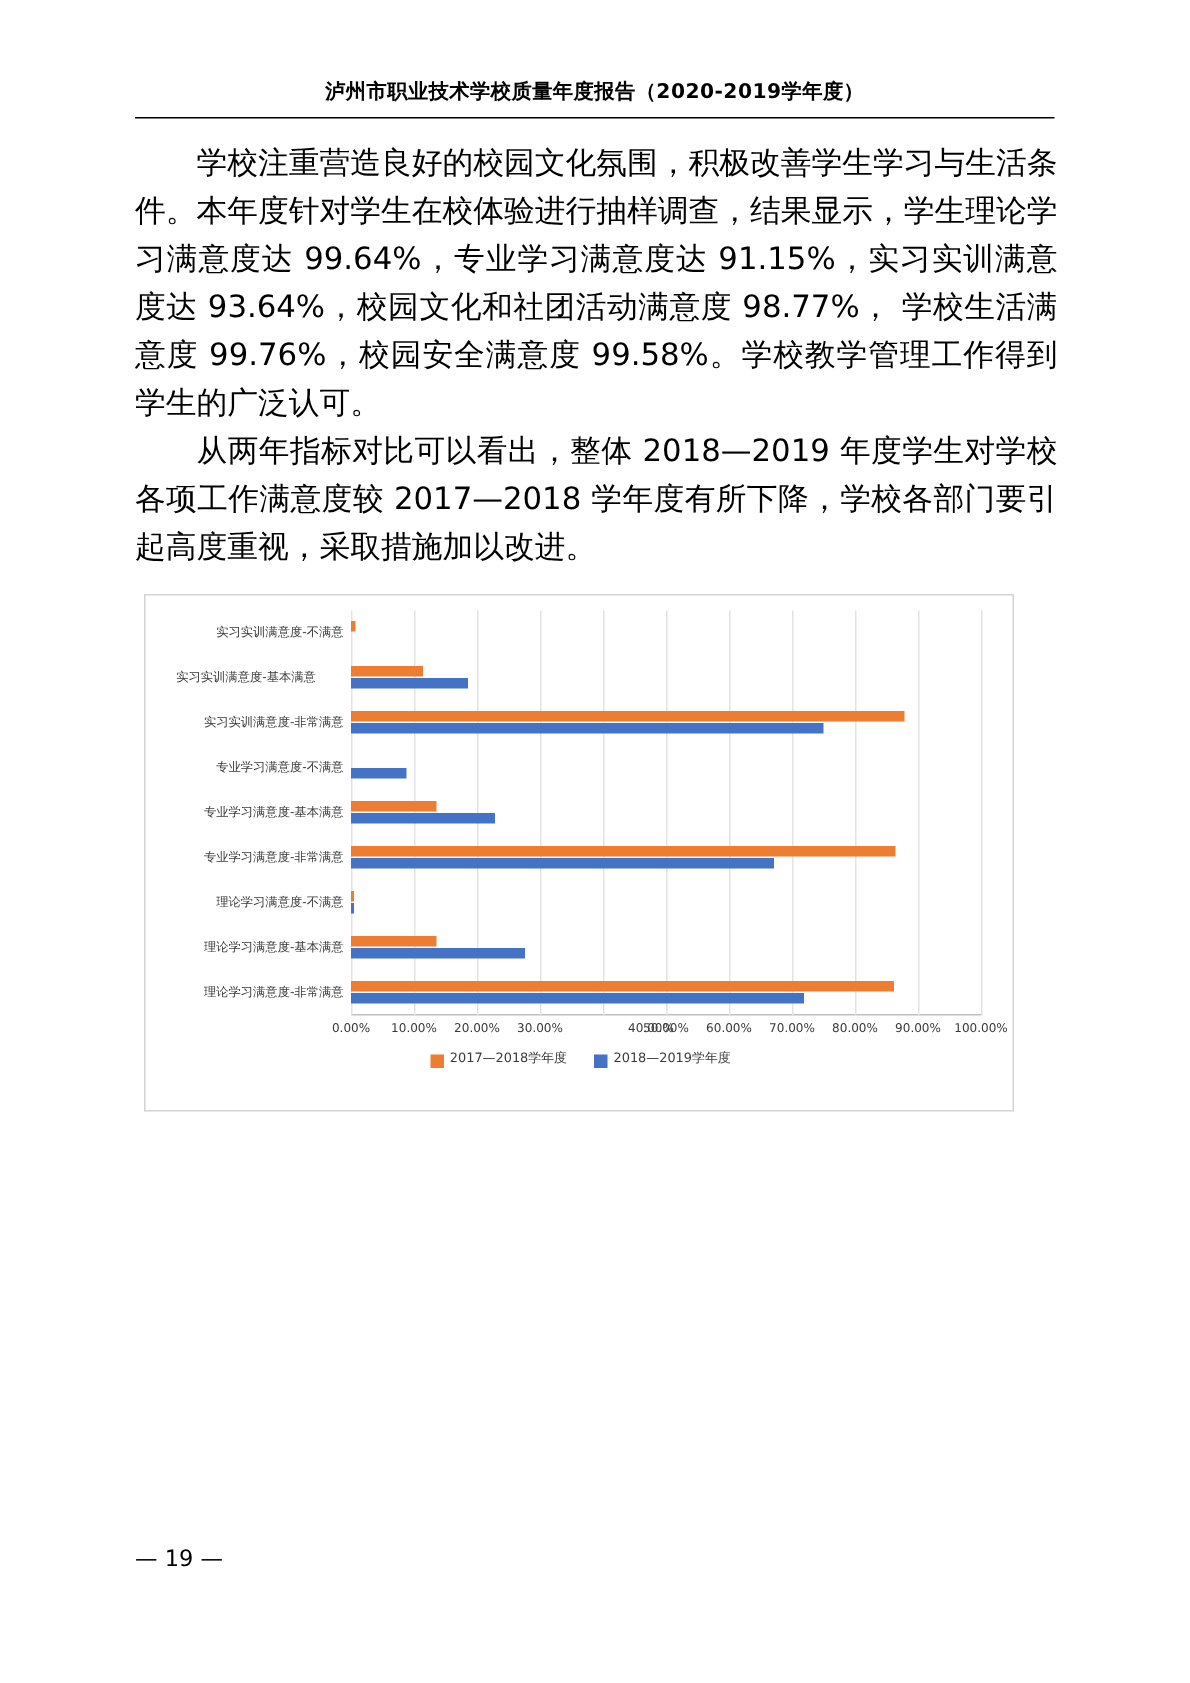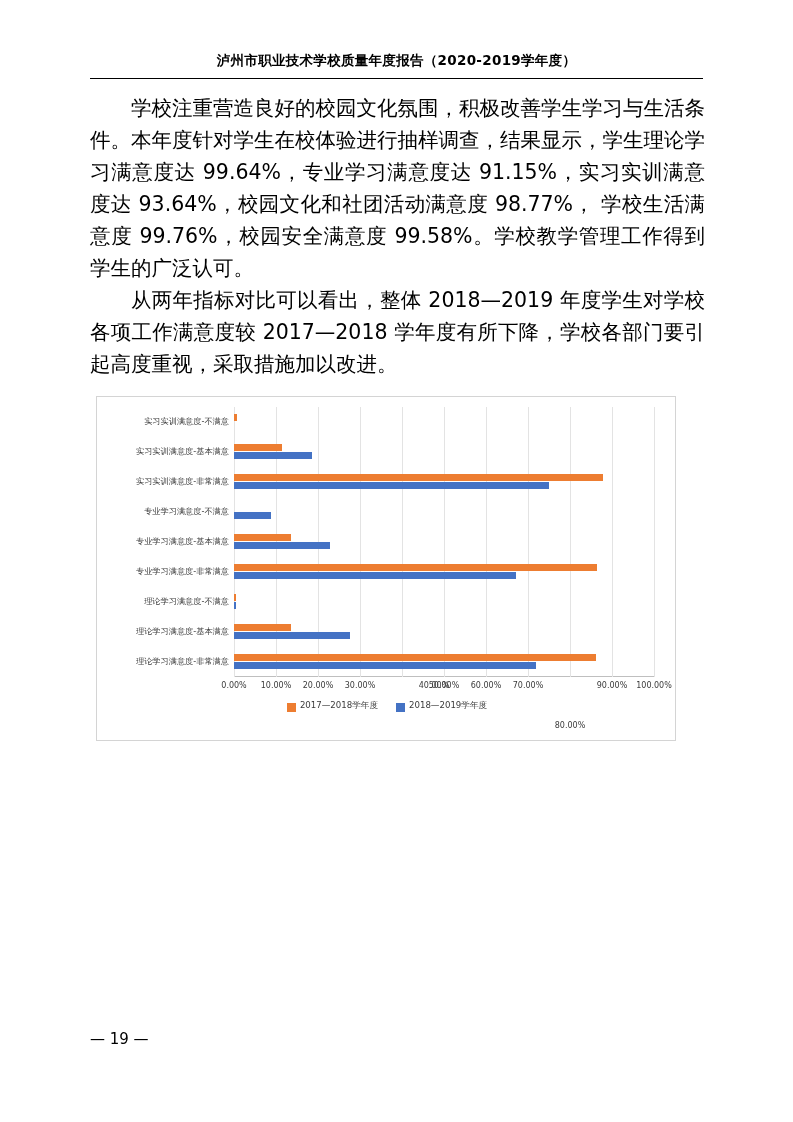--- a/index.html
+++ b/index.html
@@ -193,29 +193,29 @@
         <div class="x-tick" style="left: 126px;">30.00%</div>
         <div class="gridline" style="left: 168px;"></div>
         <div class="x-tick" style="left: 168px; margin-left: 32px;">40.00%</div>
         <div class="gridline" style="left: 210px;"></div>
         <div class="x-tick" style="left: 210px;">50.00%</div>
         <div class="gridline" style="left: 252px;"></div>
         <div class="x-tick" style="left: 252px;">60.00%</div>
         <div class="gridline" style="left: 294px;"></div>
         <div class="x-tick" style="left: 294px;">70.00%</div>
         <div class="gridline" style="left: 336px;"></div>
-        <div class="x-tick" style="left: 336px; margin-top: 40px;">80.00%</div>
+        <div class="x-tick" style="left: 336px;">80.00%</div>
         <div class="gridline" style="left: 378px;"></div>
         <div class="x-tick" style="left: 378px;">90.00%</div>
         <div class="gridline" style="left: 420px;"></div>
         <div class="x-tick" style="left: 420px;">100.00%</div>
         <div class="cat-label" style="top: 9px;">实习实训满意度-不满意</div>
         <div class="bar s0" style="width: 2.52px; top: 7px;"></div>
         <div class="bar s1" style="width: 0px; top: 15px;"></div>
-        <div class="cat-label" style="top: 39px;">实习实训满意度-基本满意</div>
+        <div class="cat-label" style="top: 39px; text-align: center;">实习实训满意度-基本满意</div>
         <div class="bar s0" style="width: 48.3px; top: 37px;"></div>
         <div class="bar s1" style="width: 78.12px; top: 45px;"></div>
         <div class="cat-label" style="top: 69px;">实习实训满意度-非常满意</div>
         <div class="bar s0" style="width: 369.18px; top: 67px;"></div>
         <div class="bar s1" style="width: 315px; top: 75px;"></div>
         <div class="cat-label" style="top: 99px;">专业学习满意度-不满意</div>
         <div class="bar s0" style="width: 0px; top: 97px;"></div>
         <div class="bar s1" style="width: 37.38px; top: 105px;"></div>
         <div class="cat-label" style="top: 129px;">专业学习满意度-基本满意</div>
         <div class="bar s0" style="width: 56.7px; top: 127px;"></div>

